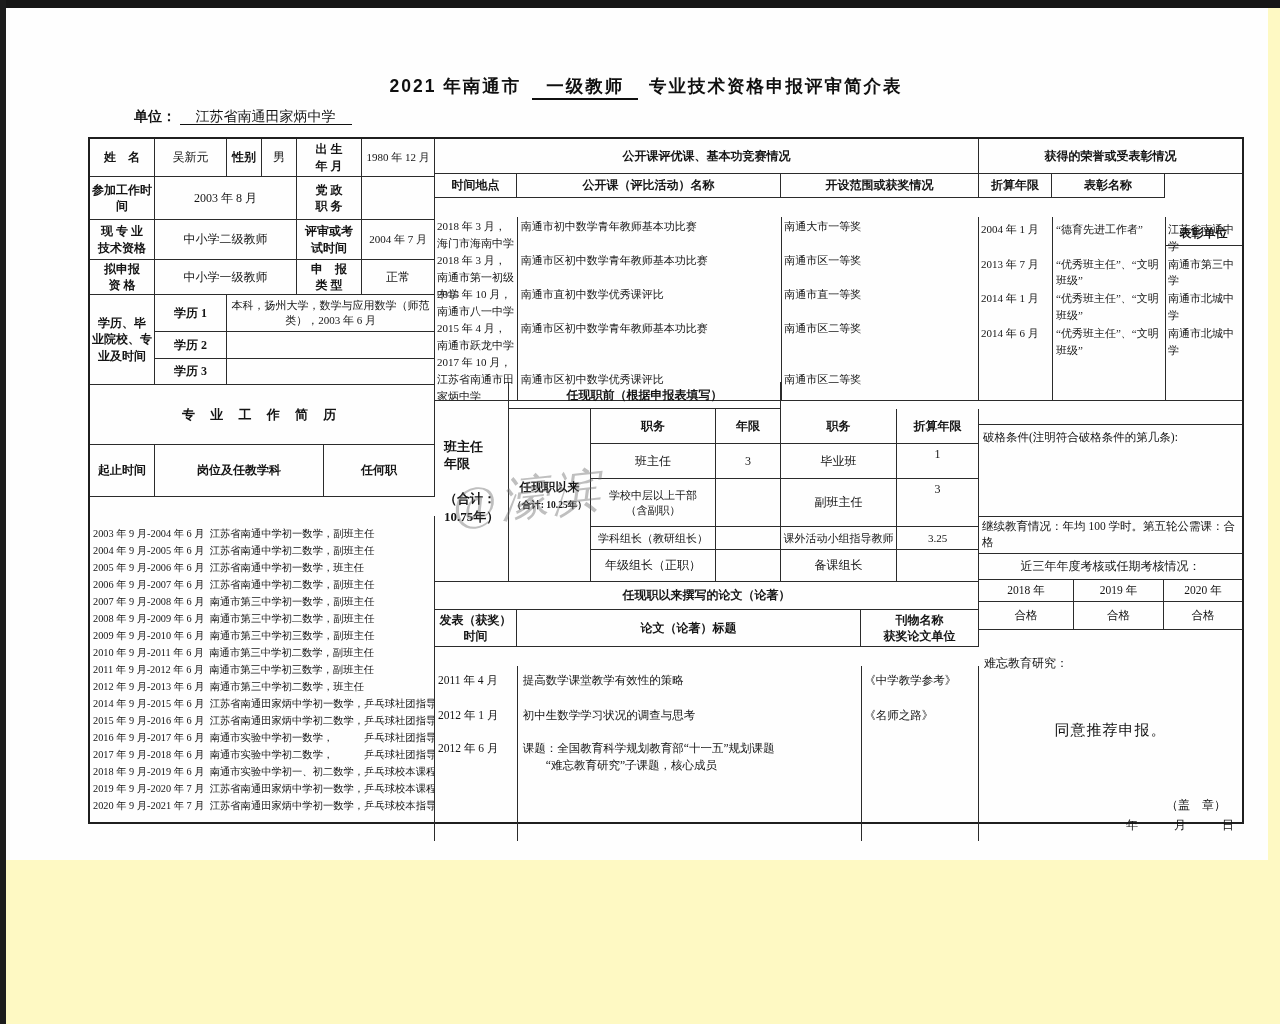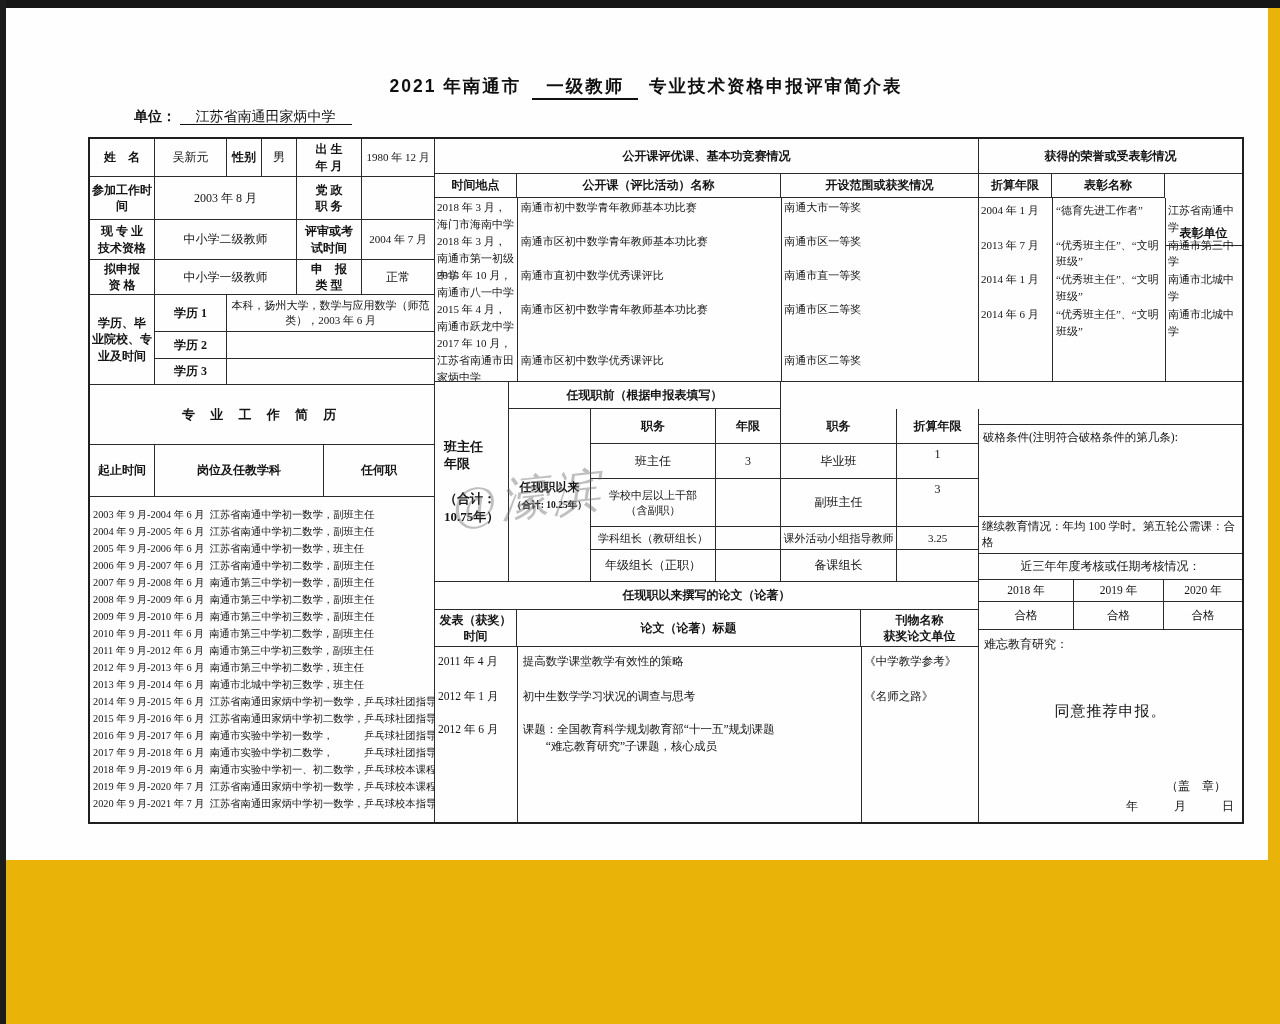--- a/index.html
+++ b/index.html
@@ -1,29 +1,29 @@
 <!DOCTYPE html>
 <html><head>
 <meta charset="utf-8">
 <style>
   html,body{margin:0;padding:0;}
   body{font-family:"Liberation Serif","DejaVu Serif",serif;color:#141414;}
-  .screen{position:relative;width:1280px;height:1024px;background:#eab308;overflow:hidden;}
+  .screen{position:relative;width:1280px;height:1024px;background:#fef9c3;overflow:hidden;}
   .strip-top{position:absolute;left:0;top:0;width:1280px;height:8px;background:#161616;}
   .strip-left{position:absolute;left:0;top:0;width:6px;height:1024px;background:#1c1c1c;}
   .page{position:absolute;left:6px;top:8px;width:1262px;height:852px;background:#fefefe;}
   .doc-title{position:absolute;left:60px;top:66px;width:1160px;text-align:center;
     font-family:"Liberation Sans","DejaVu Sans",sans-serif;font-weight:bold;font-size:17.5px;letter-spacing:2px;color:#101010;}
   .doc-title .u{border-bottom:2px solid #101010;padding:0 14px;margin:0 4px;display:inline-block;}
   .unit-line{position:absolute;left:128px;top:100px;font-size:14px;font-weight:bold;}
   .unit-line .uv{border-bottom:1.5px solid #101010;padding:0 16px;font-weight:normal;}
   .form{position:absolute;left:82px;top:129px;width:1152px;height:683px;border:2px solid #1f1f1f;box-sizing:content-box;}
   .cell,.area{position:absolute;box-sizing:border-box;border-right:1px solid #2b2b2b;border-bottom:1px solid #2b2b2b;}
   .cell{display:flex;align-items:center;justify-content:center;text-align:center;white-space:pre-line;font-size:12px;line-height:1.35;}
-  .area{display:block;overflow:hidden;}
+  .area{display:block;overflow:hidden;margin-top:19px;}
   .nbr{border-right:none!important;}
   .nbb{border-bottom:none!important;}
   .bold{font-weight:bold;}
   .left{justify-content:flex-start!important;text-align:left!important;}
   .topal{align-items:flex-start!important;}
   .s11{font-size:11px;}
   .s115{font-size:11.5px;}
   .s13{font-size:13px;}
   .lsp{letter-spacing:6px;}
   .vl{position:absolute;top:0;bottom:0;width:0;border-right:1px solid #2b2b2b;}
@@ -125,21 +125,20 @@
         <div class="wline">2003 年 9 月-2004 年 6 月  江苏省南通中学初一数学，副班主任</div>
         <div class="wline">2004 年 9 月-2005 年 6 月  江苏省南通中学初二数学，副班主任</div>
         <div class="wline">2005 年 9 月-2006 年 6 月  江苏省南通中学初一数学，班主任</div>
         <div class="wline">2006 年 9 月-2007 年 6 月  江苏省南通中学初二数学，副班主任</div>
         <div class="wline">2007 年 9 月-2008 年 6 月  南通市第三中学初一数学，副班主任</div>
         <div class="wline">2008 年 9 月-2009 年 6 月  南通市第三中学初二数学，副班主任</div>
         <div class="wline">2009 年 9 月-2010 年 6 月  南通市第三中学初三数学，副班主任</div>
         <div class="wline">2010 年 9 月-2011 年 6 月  南通市第三中学初二数学，副班主任</div>
         <div class="wline">2011 年 9 月-2012 年 6 月  南通市第三中学初三数学，副班主任</div>
         <div class="wline">2012 年 9 月-2013 年 6 月  南通市第三中学初二数学，班主任</div>
-        <div class="wline">2013 年 9 月-2014 年 6 月  南通市北城中学初三数学，班主任</div>
         <div class="wline">2014 年 9 月-2015 年 6 月  江苏省南通田家炳中学初一数学，乒乓球社团指导老师</div>
         <div class="wline">2015 年 9 月-2016 年 6 月  江苏省南通田家炳中学初二数学，乒乓球社团指导老师</div>
         <div class="wline">2016 年 9 月-2017 年 6 月  南通市实验中学初一数学，　　　乒乓球社团指导老师</div>
         <div class="wline">2017 年 9 月-2018 年 6 月  南通市实验中学初二数学，　　　乒乓球社团指导老师</div>
         <div class="wline">2018 年 9 月-2019 年 6 月  南通市实验中学初一、初二数学，乒乓球校本课程老师</div>
         <div class="wline">2019 年 9 月-2020 年 7 月  江苏省南通田家炳中学初一数学，乒乓球校本课程老师</div>
         <div class="wline">2020 年 9 月-2021 年 7 月  江苏省南通田家炳中学初一数学，乒乓球校本指导老师</div>
       </div>
 
       <div class="cell bold" style="left:345px;top:0;width:544px;height:35px;">公开课评优课、基本功竞赛情况</div>

